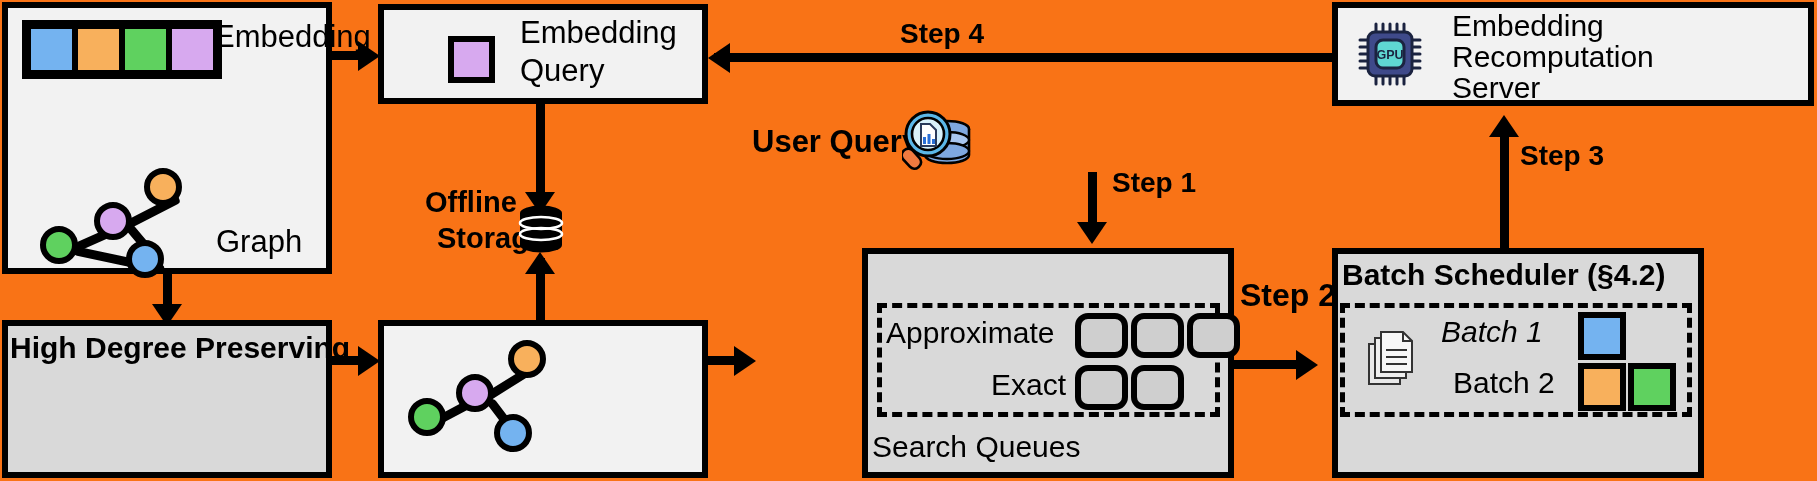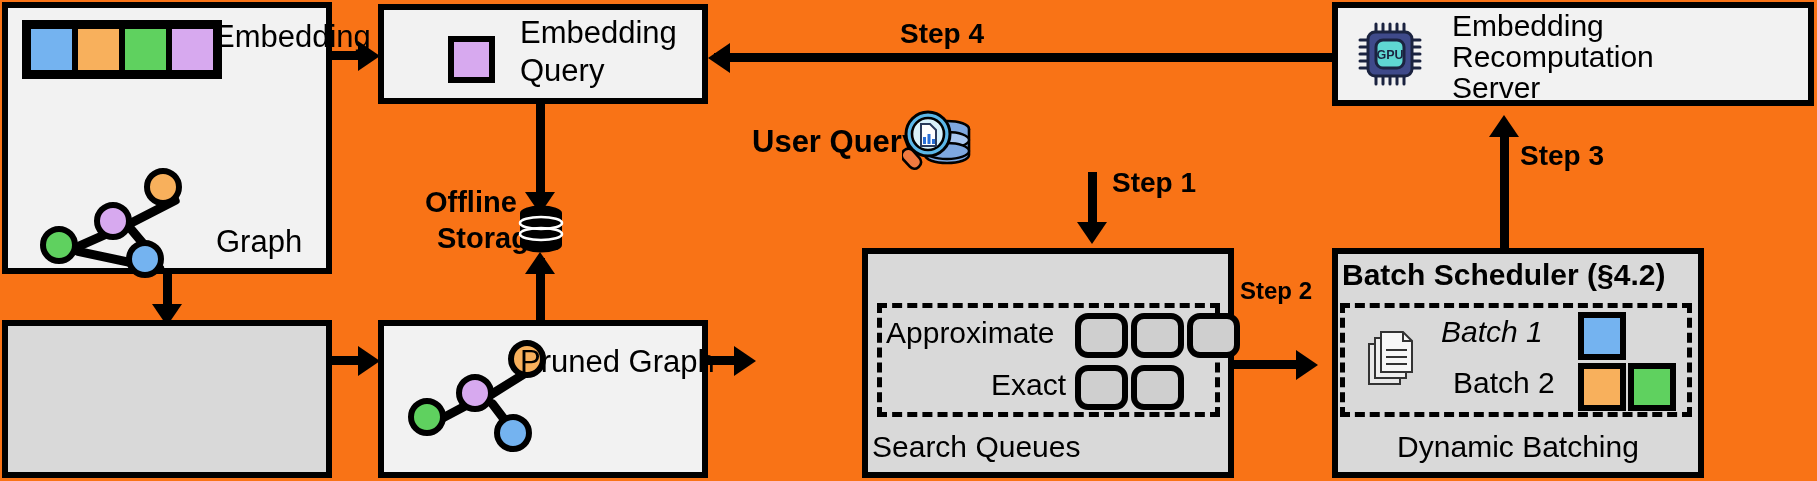--- a/index.html
+++ b/index.html
@@ -72,20 +72,21 @@
     <div class="node" style="left:86px;top:72px;width:38px;height:38px;background:#74b3f0;"></div>
   </div>
 
   <div class="lbl" style="left:205px;top:225px;font-size:31px;margin-left:11px;">Graph</div>
 
   <div class="aline" style="left:163px;top:274px;width:9px;height:32px;"></div>
   <div class="ahead down" style="left:152px;top:304px;"></div>
 
   <div class="box shaded" style="left:2px;top:320px;width:330px;height:158px;">
   </div>
+  <div class="lbl bold" style="left:10px;top:331px;width:314px;text-align:center;font-size:30px;">High Degree Preserving</div>
 
   <div class="aline" style="left:332px;top:51px;width:40px;height:9px;"></div>
   <div class="ahead right" style="left:358px;top:41px;"></div>
 
   <div class="aline" style="left:332px;top:356px;width:40px;height:9px;"></div>
   <div class="ahead right" style="left:358px;top:346px;"></div>
 
   <div class="box" style="left:378px;top:4px;width:330px;height:100px;">
   </div>
   <div class="swatch" style="left:448px;top:36px;width:47px;height:47px;background:#d7a9ef;"></div>
@@ -115,21 +116,20 @@
   </div>
   <div class="graph" style="left:408px;top:340px;width:160px;height:110px;">
     <div class="edge" style="left:30px;top:76px;width:54px;transform:rotate(-28deg);"></div>
     <div class="edge" style="left:80px;top:52px;width:56px;transform:rotate(-32deg);"></div>
     <div class="edge" style="left:82px;top:56px;width:54px;transform:rotate(53deg);"></div>
     <div class="node" style="left:0px;top:58px;width:38px;height:38px;background:#5fd15f;"></div>
     <div class="node" style="left:48px;top:34px;width:38px;height:38px;background:#d7a9ef;"></div>
     <div class="node" style="left:100px;top:0px;width:38px;height:38px;background:#f8b05c;"></div>
     <div class="node" style="left:86px;top:74px;width:38px;height:38px;background:#74b3f0;"></div>
   </div>
-  <div class="lbl" style="left:520px;top:345px;font-size:31px;">Pruned Graph</div>
 
   <div class="aline" style="left:708px;top:356px;width:40px;height:9px;"></div>
   <div class="ahead right" style="left:734px;top:346px;"></div>
 
   <div class="lbl bold" style="left:752px;top:125px;font-size:31px;">User Query</div>
 
   <div style="position:absolute;left:902px;top:108px;width:72px;height:66px;">
     <svg width="72" height="66" viewBox="0 0 72 66">
 
       <ellipse cx="45" cy="21" rx="22" ry="8" fill="#7fa8e0" stroke="#000" stroke-width="2.6"></ellipse>
@@ -168,21 +168,21 @@
   <div class="lbl" style="left:991px;top:368px;font-size:30px;">Exact</div>
   <div class="slotrow" style="left:1075px;top:365px;">
     <div class="slot"></div>
     <div class="slot"></div>
   </div>
 
   <div class="lbl" style="left:872px;top:430px;width:352px;text-align:left;font-size:30px;">Search Queues</div>
 
   <div class="aline" style="left:1234px;top:360px;width:70px;height:9px;"></div>
   <div class="ahead right" style="left:1296px;top:350px;"></div>
-  <div class="lbl bold" style="left:1240px;top:278px;font-size:24px;">Step 2</div>
+  <div class="lbl bold" style="left:1240px;top:278px;font-size:32px;">Step 2</div>
 
   <div class="box shaded" style="left:1332px;top:248px;width:372px;height:230px;">
   </div>
   <div class="lbl bold" style="left:1342px;top:258px;width:352px;text-align:left;font-size:30px;">Batch Scheduler (§4.2)</div>
 
   <div class="dashed" style="left:1340px;top:303px;width:352px;height:114px;"></div>
 
   <div style="position:absolute;left:1366px;top:330px;width:50px;height:60px;">
     <svg width="50" height="60" viewBox="0 0 50 60">
       <path d="M3 14 h22 l9 9 v31 H3 z" fill="#e8e8e8" stroke="#333" stroke-width="2"></path>
@@ -199,21 +199,20 @@
   <div class="batchrow" style="left:1578px;top:312px;">
     <div class="batchsq" style="background:#74b3f0;"></div>
   </div>
 
   <div class="lbl" style="left:1453px;top:366px;font-size:30px;">Batch 2</div>
   <div class="batchrow" style="left:1578px;top:363px;">
     <div class="batchsq" style="background:#f8b05c;"></div>
     <div class="batchsq" style="background:#5fd15f;"></div>
   </div>
 
-  <div class="lbl" style="left:1342px;top:430px;width:352px;text-align:center;font-size:30px;">Dynamic Batching</div>
 
   <div class="aline" style="left:1500px;top:136px;width:9px;height:112px;"></div>
   <div class="ahead up" style="left:1489px;top:115px;"></div>
   <div class="lbl bold" style="left:1520px;top:140px;font-size:28px;">Step 3</div>
 
   <div class="box" style="left:1332px;top:2px;width:482px;height:104px;">
   </div>
 
   <div style="position:absolute;left:1358px;top:22px;width:66px;height:64px;">
     <svg width="66" height="64" viewBox="0 0 66 64">

